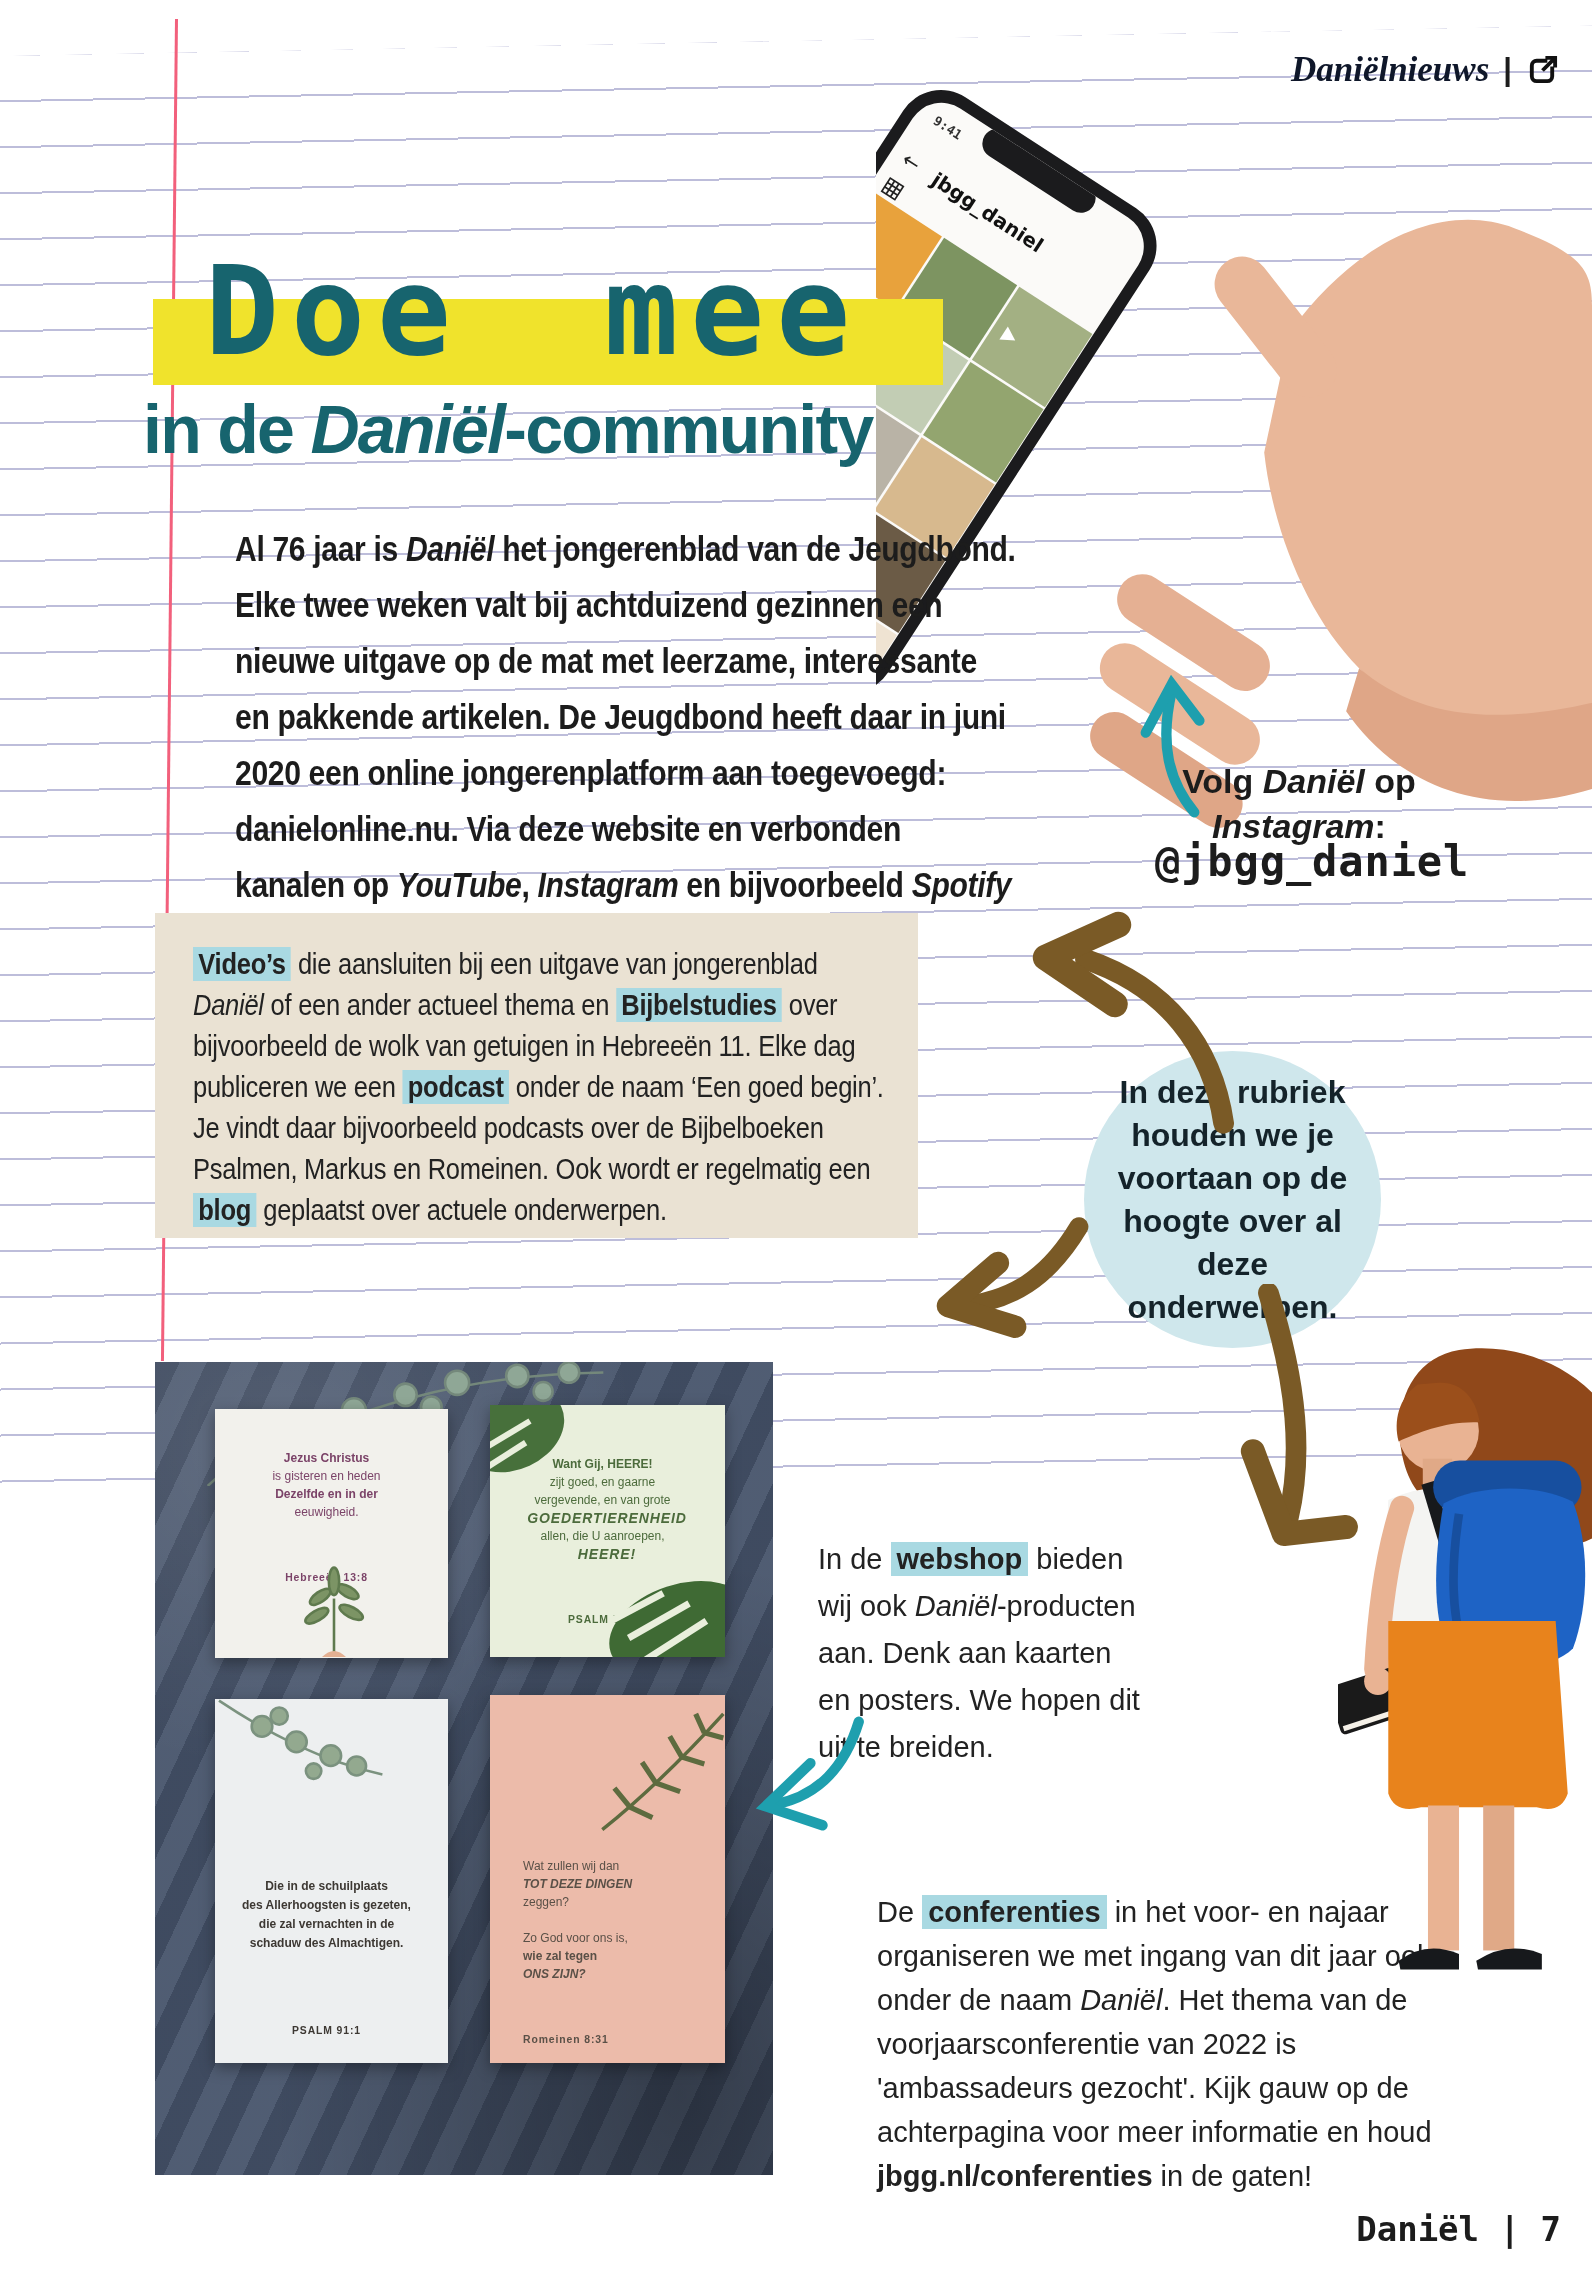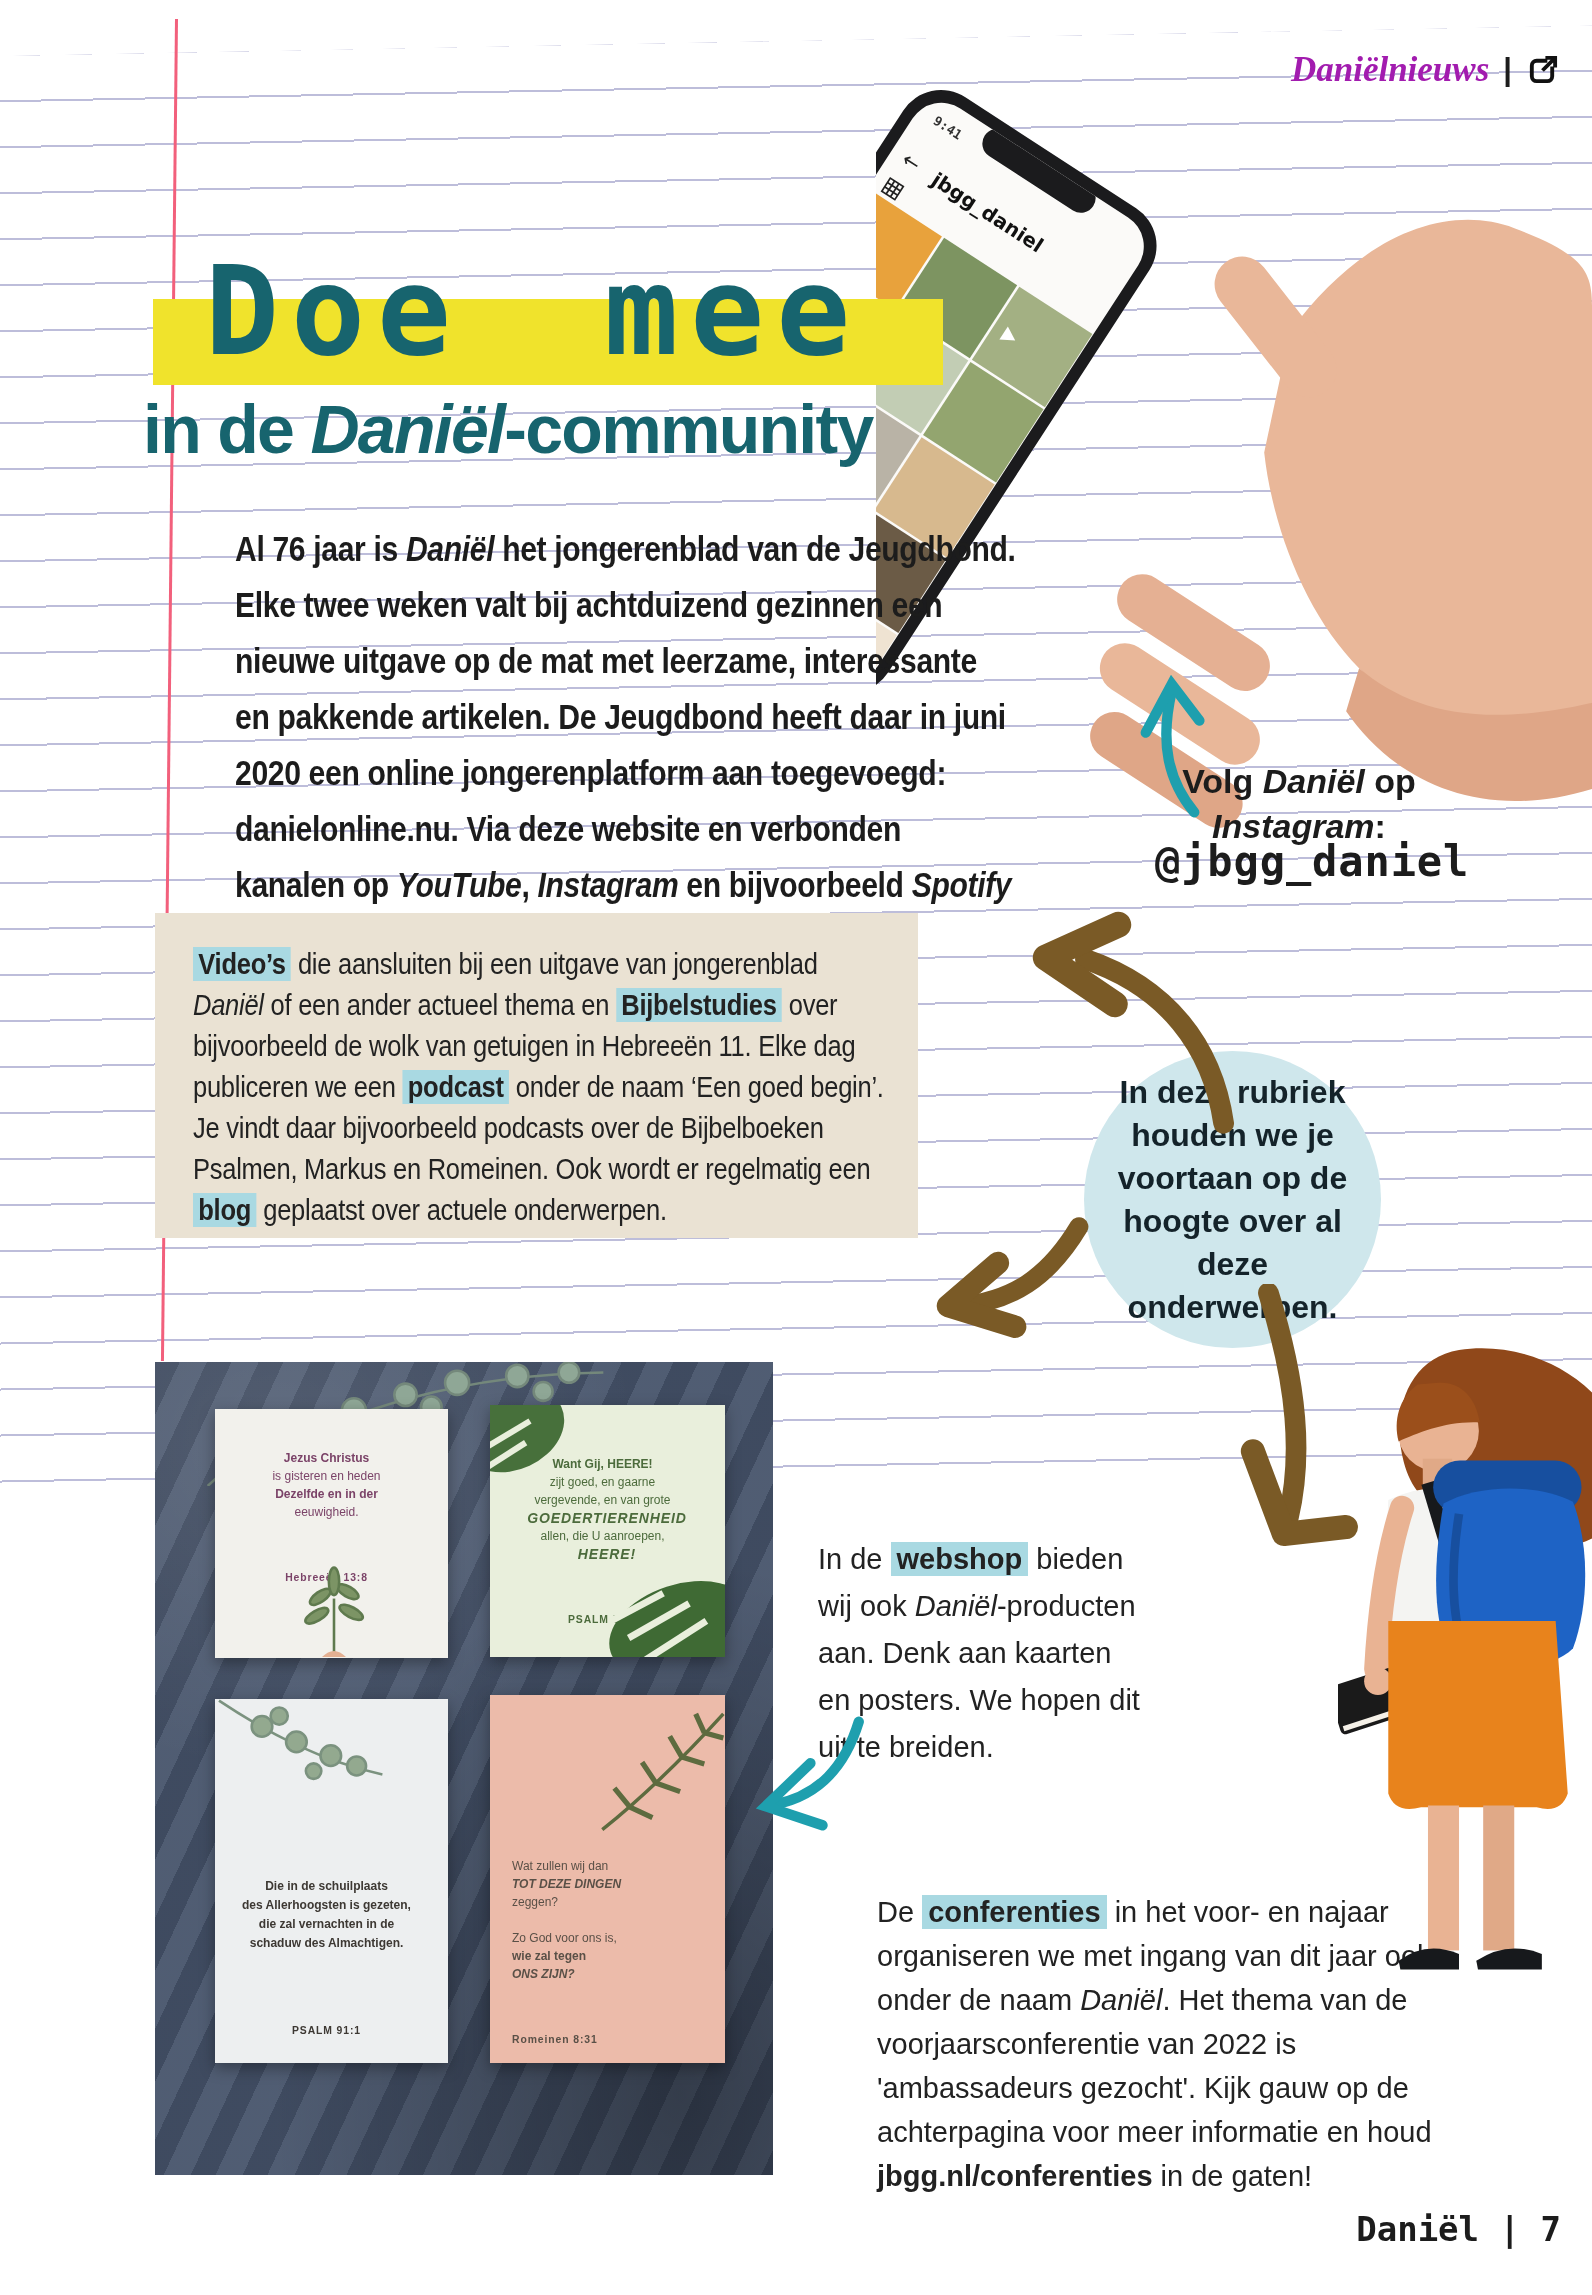--- a/index.html
+++ b/index.html
@@ -12,21 +12,21 @@
   .abs{position:absolute;}
 
   
   #paper-lines{left:-52px;top:41px;width:1709px;height:1458px;
     background:repeating-linear-gradient(to bottom,transparent 0 44px,#bdbdda 44px 46px);
     transform:rotate(-1.1deg);}
   #margin-line{left:175px;top:19px;width:2.6px;height:1342px;background:#f2607c;transform:rotate(.6deg);transform-origin:top;}
 
   
   #page-header{right:33px;top:50px;display:flex;align-items:center;gap:14px;}
-  #page-header .hd-title{font-family:"Liberation Serif",serif;font-weight:bold;font-style:italic;font-size:35px;color:#a21caf;}
+  #page-header .hd-title{font-family:"Liberation Serif",serif;font-weight:bold;font-style:italic;font-size:35px;color:#0f172a;}
   #page-header .hd-sep{font-size:31px;font-weight:bold;}
 
   
   #yellow-bar{left:153px;top:299px;width:790px;height:86px;background:var(--yellow);}
   #doe-mee{left:205px;top:240px;font-family:"DejaVu Sans Mono",monospace;font-weight:bold;
     font-size:123px;color:var(--teal);letter-spacing:12px;word-spacing:55px;white-space:nowrap;}
   #subtitle{left:143px;top:390px;font-size:68px;font-weight:bold;color:var(--teal);letter-spacing:-1.7px;white-space:nowrap;}
 
   
   #intro{left:235px;top:521px;width:910px;font-size:35px;font-weight:bold;line-height:56px;
@@ -57,21 +57,21 @@
   .card{position:absolute;box-shadow:0 5.2px 14px rgba(0,0,0,.35);overflow:hidden;}
   .card .cbody{position:absolute;left:0;right:10px;text-align:center;font-family:Liberation Sans, sans-serif;}
   .cline{min-height:1.05em;}
   #card-tl{left:60px;top:47px;width:233px;height:249px;background:#f2f1ec;}
   #card-tl .cbody{top:40px;font-size:12px;line-height:18px;color:#7b4368;}
   #card-tr{left:335px;top:43px;width:235px;height:252px;background:#e9efdc;}
   #card-tr .cbody{top:50px;font-size:12px;line-height:18px;color:#4c6b3c;}
   #card-bl{left:60px;top:337px;width:233px;height:364px;background:#edeff0;}
   #card-bl .cbody{top:178px;font-size:12px;line-height:19px;color:#3d3833;}
   #card-br{left:335px;top:333px;width:235px;height:368px;background:#ecbbaa;}
-  #card-br .cbody{top:162px;font-size:12px;line-height:18px;color:#5a5047;text-align:left;padding-left:22px;}
+  #card-br .cbody{top:162px;font-size:12px;line-height:18px;color:#5a5047;text-align:left;padding-left:33px;}
   .s-ref{font-size:10.4px;letter-spacing:0.9px;font-weight:bold;margin-top:30px;}
   .s-big{font-size:14px;font-weight:bold;font-style:italic;letter-spacing:0.9px;margin-left:9px;}
 
   
   #webshop{left:818px;top:1536px;width:328px;font-size:29px;line-height:47px;color:#222;}
   #conferences{left:877px;top:1890px;width:574px;font-size:29px;line-height:44px;color:#222;}
 
   
   #footer{right:31px;top:2209px;font-family:"DejaVu Sans Mono",monospace;font-weight:bold;font-size:34px;}
 

